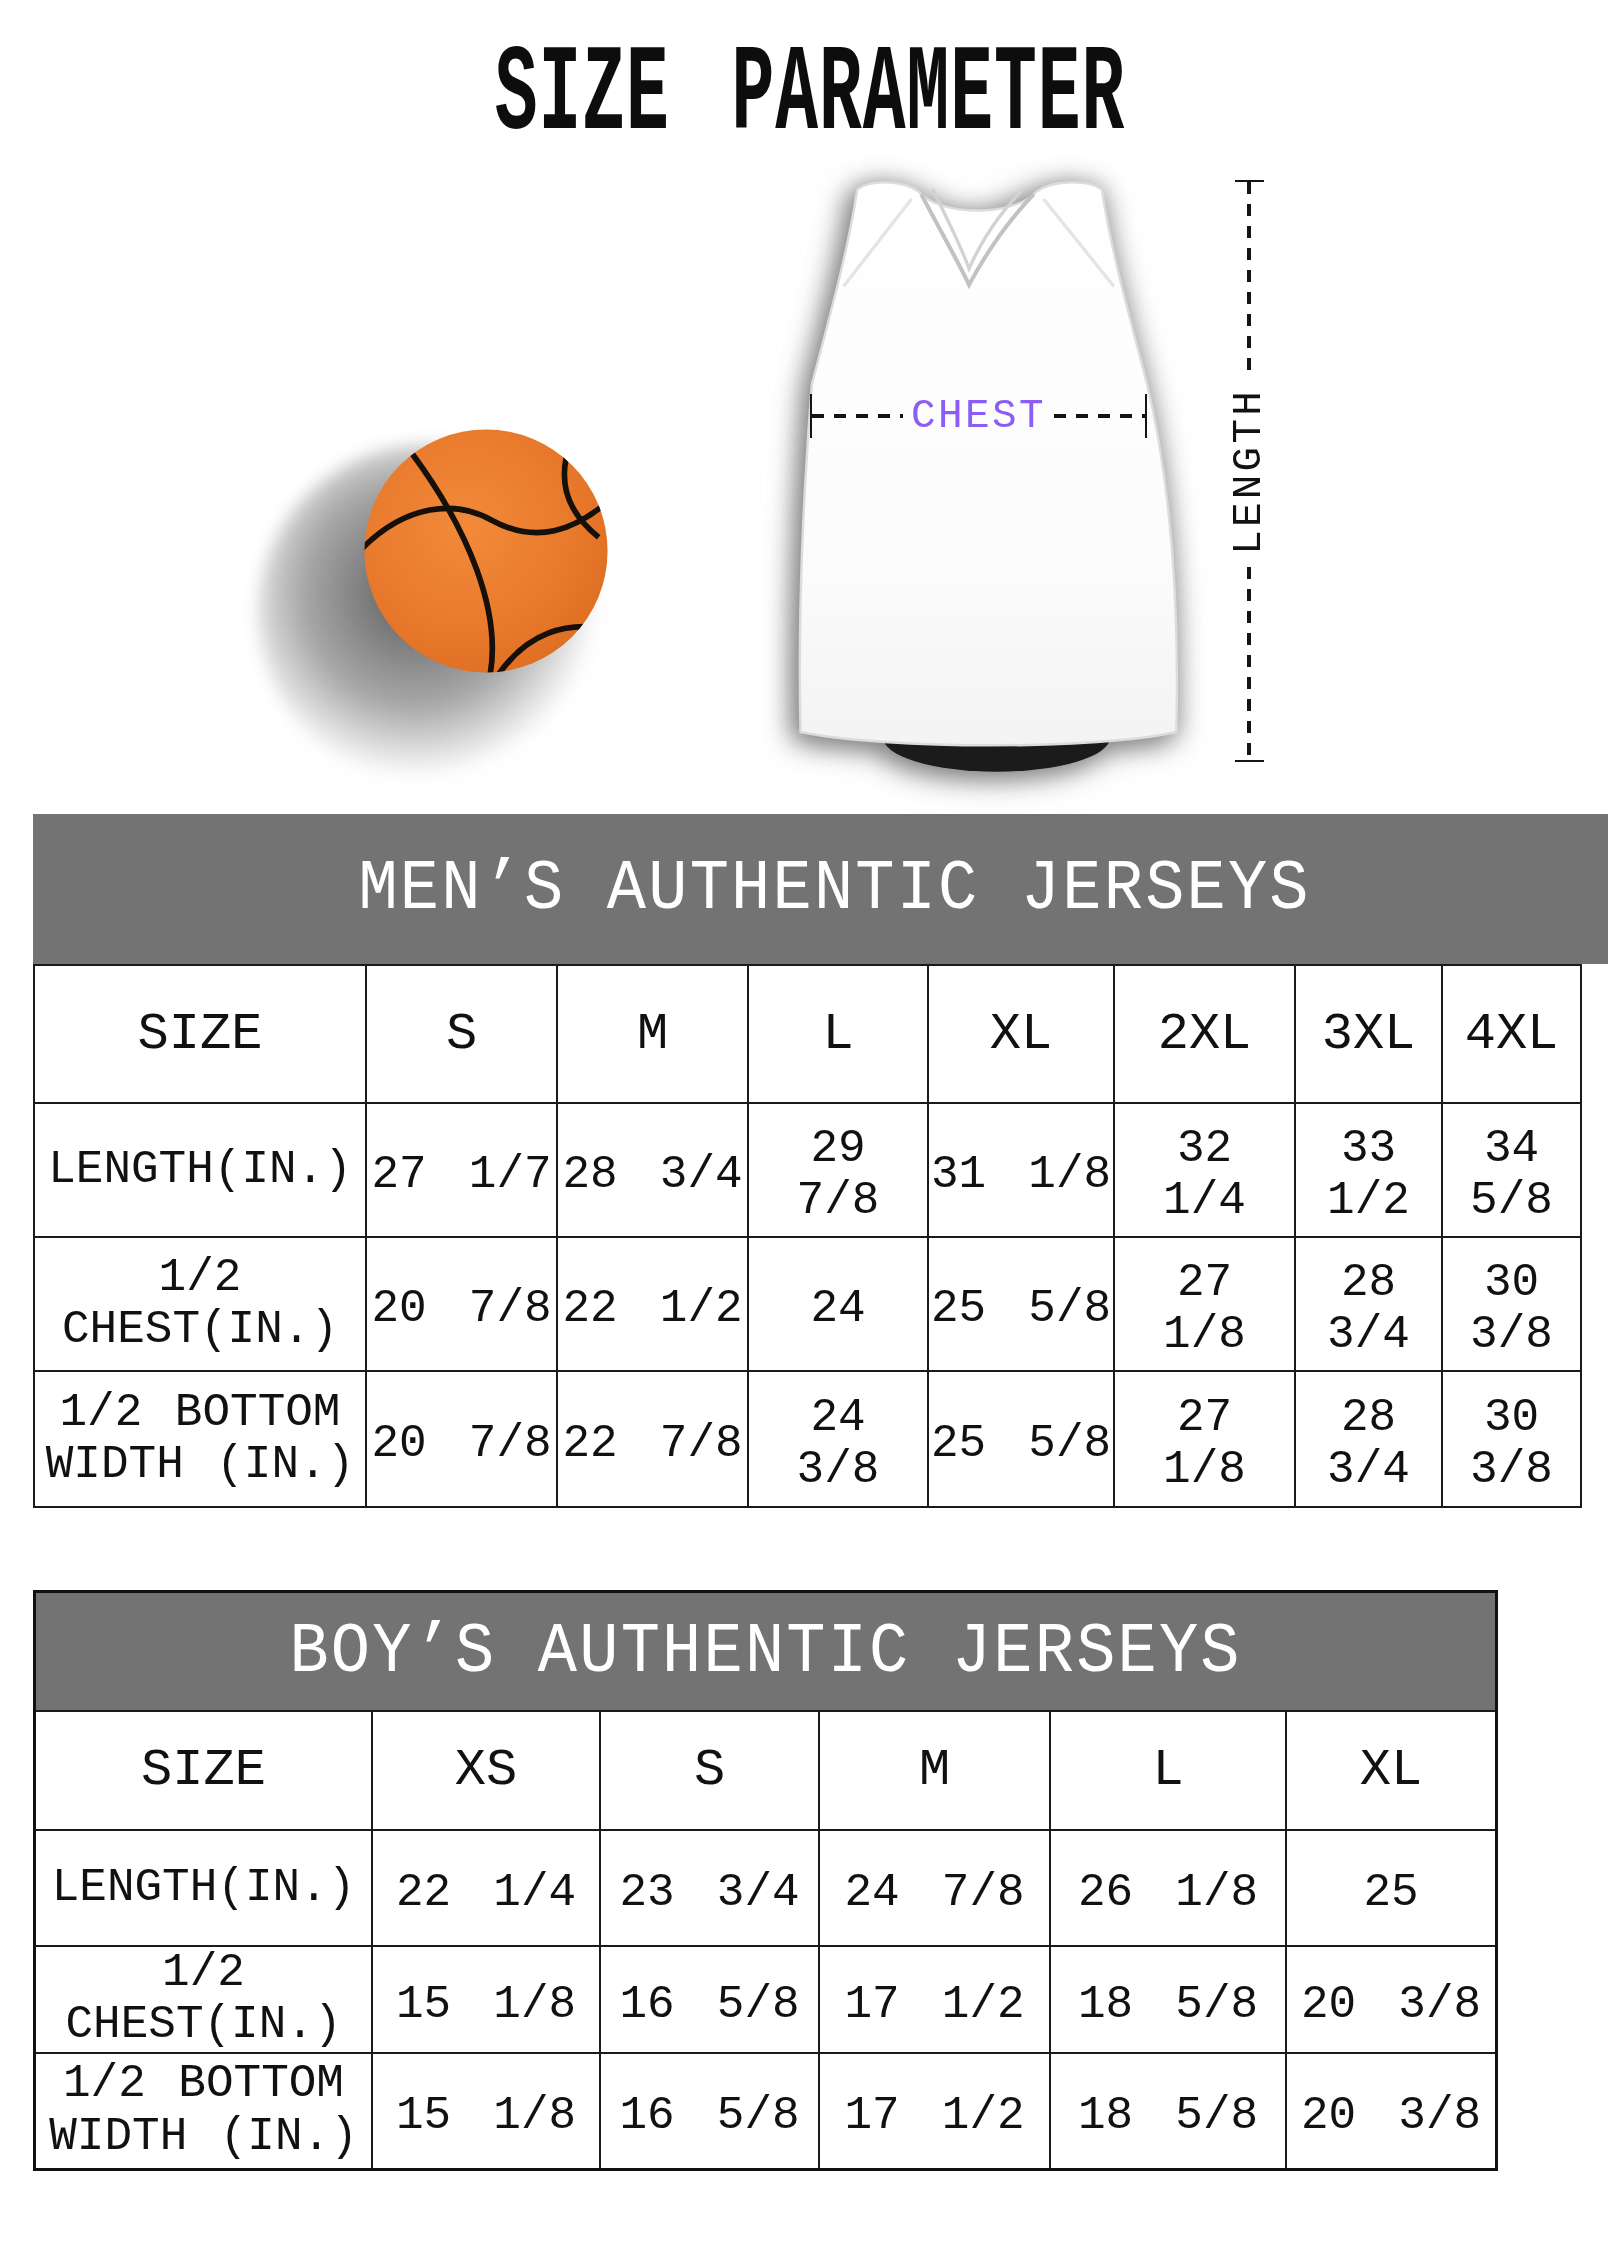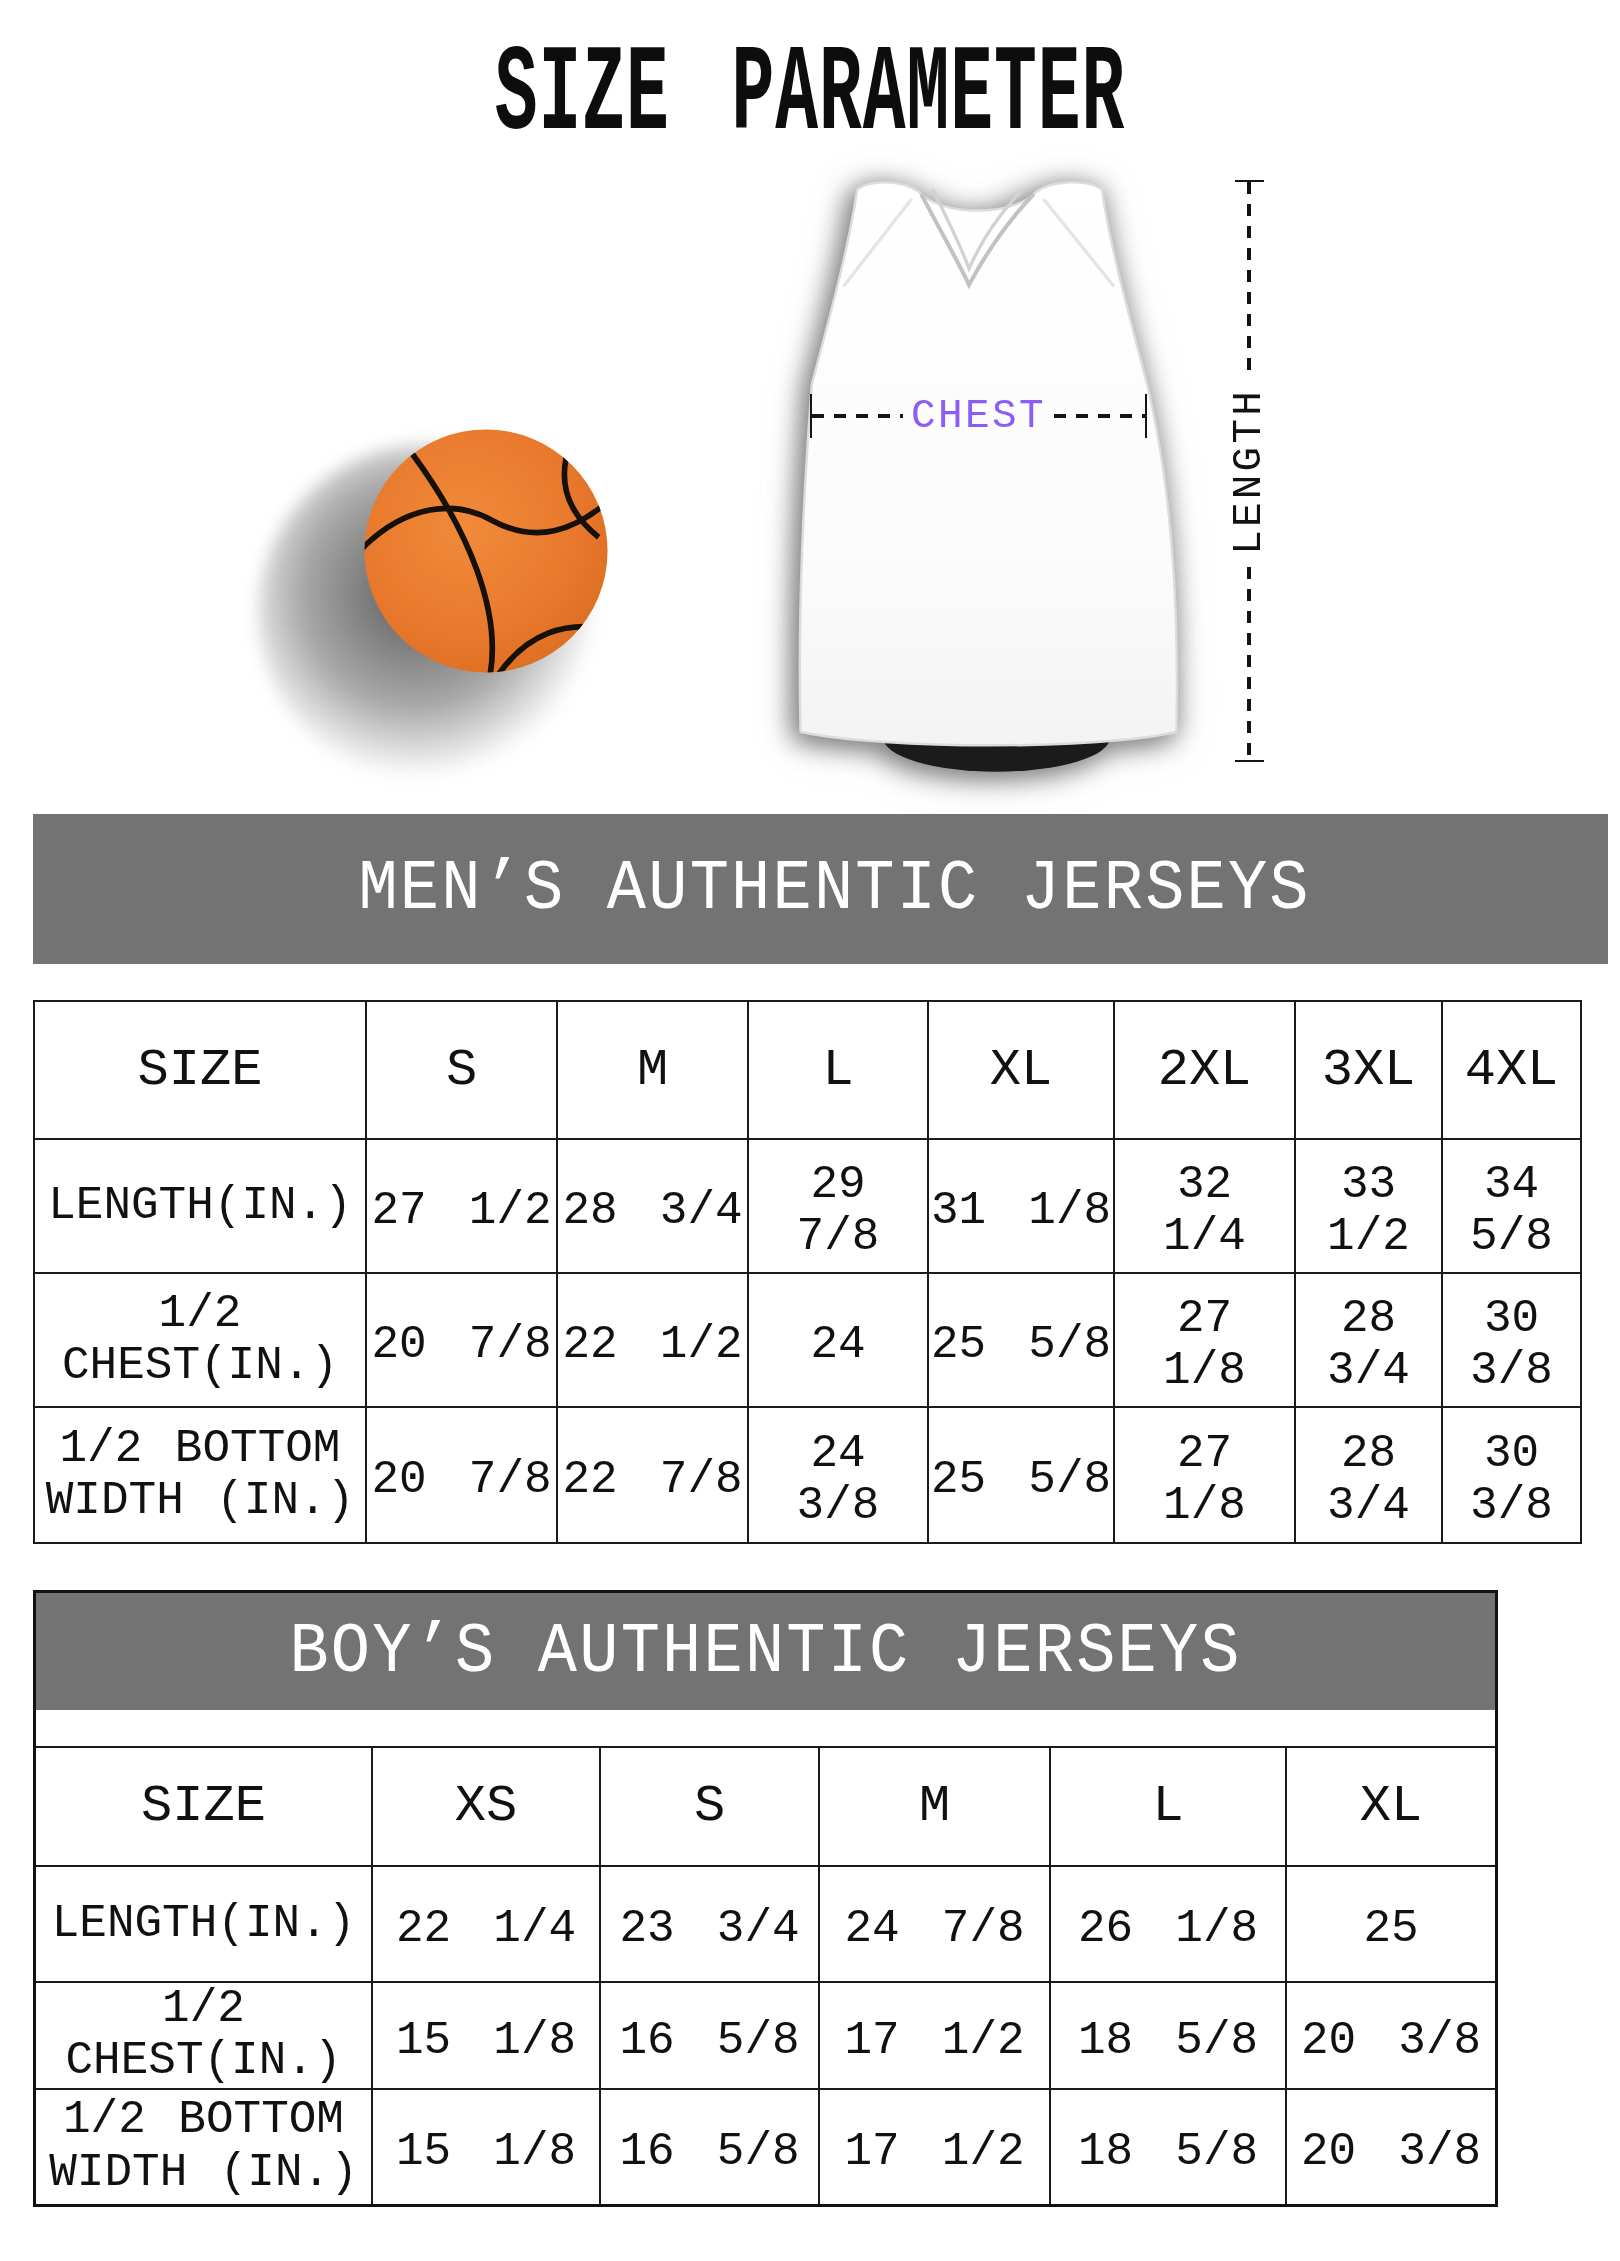--- a/index.html
+++ b/index.html
@@ -34,21 +34,21 @@
   .length-label{writing-mode:vertical-rl;transform:rotate(180deg);
     font-size:41px;letter-spacing:3.2px;color:#121212;padding:13px 0;white-space:nowrap;}
 
   
   .band{background:#737373;display:flex;align-items:center;justify-content:center;}
   .band-title{color:#ffffff;font-size:71px;letter-spacing:2.4px;white-space:nowrap;
     transform:scaleX(0.92);transform-origin:50% 50%;}
   .mens-band{position:absolute;left:33px;top:814px;width:1547px;height:150px;padding-left:28px;}
 
   
-  table{border-collapse:collapse;table-layout:fixed;margin-top:36px;}
+  table{border-collapse:collapse;table-layout:fixed;}
   td,th{border:2.4px solid #1a1a1a;text-align:center;vertical-align:middle;
     font-weight:400;overflow:hidden;}
   th{font-size:52px;}
   td.rowlabel{font-size:46px;line-height:1.14;word-spacing:4.9px;padding:0 2px;}
   td.val{font-size:46px;word-spacing:14.6px;padding-top:11.3px;}
 
   .mens-table{position:absolute;left:33px;top:964px;width:1547px;}
   .mens-table tr.r-head{height:138px;}
   .mens-table tr.r-1{height:134px;}
   .mens-table tr.r-2{height:134px;}
@@ -155,21 +155,21 @@
         <th>S</th>
         <th>M</th>
         <th>L</th>
         <th>XL</th>
         <th>2XL</th>
         <th>3XL</th>
         <th>4XL</th>
       </tr>
       <tr class="r-1">
         <td class="rowlabel">LENGTH(IN.)</td>
-        <td class="val">27 1/2</td>
+        <td class="val">27 1/7</td>
         <td class="val">28 3/4</td>
         <td class="val">29 7/8</td>
         <td class="val">31 1/8</td>
         <td class="val">32 1/4</td>
         <td class="val">33 1/2</td>
         <td class="val">34 5/8</td>
       </tr>
       <tr class="r-2">
         <td class="rowlabel">1/2 CHEST(IN.)</td>
         <td class="val">20 7/8</td>

